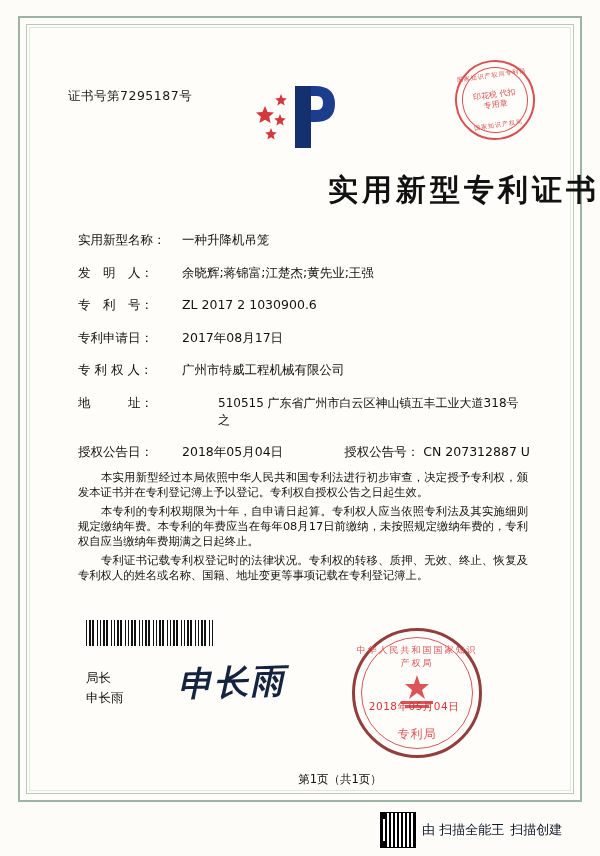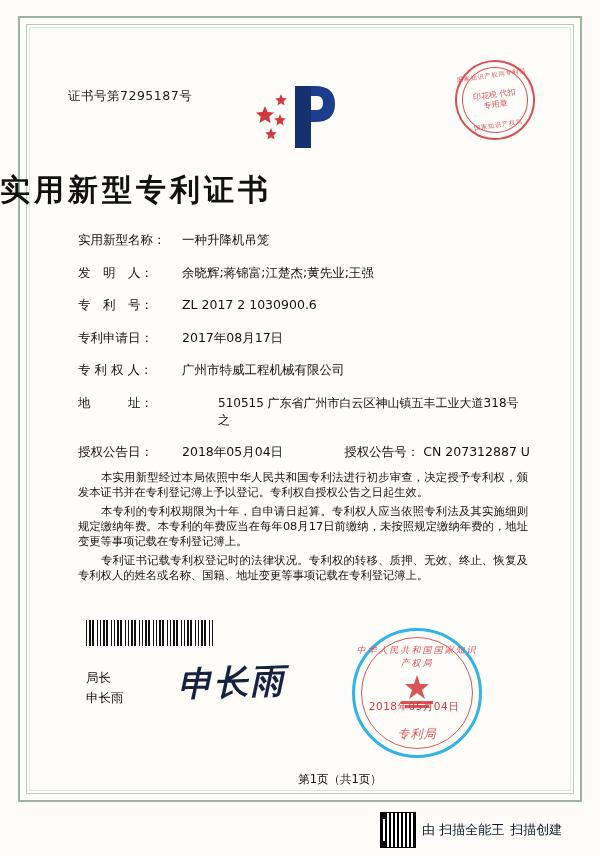--- a/index.html
+++ b/index.html
@@ -61,21 +61,21 @@
   }
 
   
   .logo{
     position:absolute;left:255px;top:80px;width:92px;height:72px;
   }
   .logo svg{display:block;}
 
   
   .doc-title{
-    position:absolute;left:0;top:170px;width:600px;text-align:left;
+    position:absolute;left:0;top:170px;width:600px;text-align:right;
     font-size:30px;font-weight:bold;color:#111;letter-spacing:4px;
     font-family:"DejaVu Sans","Liberation Sans",sans-serif;
   }
 
   
   .fields{
     position:absolute;left:78px;top:232px;width:452px;
   }
   .field-row{
     display:flex;align-items:flex-start;
@@ -121,21 +121,21 @@
     position:absolute;left:178px;top:660px;
     font-size:34px;color:#15233f;
     font-family:"DejaVu Serif","Liberation Serif",serif;
     font-style:italic;font-weight:bold;letter-spacing:2px;
     transform:rotate(-2deg);
   }
 
   
   .seal-main{
     position:absolute;left:352px;top:628px;width:124px;height:124px;
-    border-radius:50%;border:3px solid #0ea5e9;opacity:.85;font-style:italic;
+    border-radius:50%;border:3px solid #7f1d1d;opacity:.85;
   }
   .seal-main .inner-ring{
     position:absolute;left:6px;top:6px;right:6px;bottom:6px;
     border:1px solid #d4373c;border-radius:50%;
   }
   .seal-main .arc{
     position:absolute;left:0;width:100%;text-align:center;color:#d4373c;
     font-size:9px;letter-spacing:2px;
   }
   .seal-main .arc-t{top:13px;}
@@ -244,21 +244,21 @@
       <div class="inline-right">
         <span>授权公告号：</span>
         <span>CN 207312887 U</span>
       </div>
     </div>
 
   </div>
 
   <div class="paras">
     <p>本实用新型经过本局依照中华人民共和国专利法进行初步审查，决定授予专利权，颁发本证书并在专利登记簿上予以登记。专利权自授权公告之日起生效。</p>
-    <p>本专利的专利权期限为十年，自申请日起算。专利权人应当依照专利法及其实施细则规定缴纳年费。本专利的年费应当在每年08月17日前缴纳，未按照规定缴纳年费的，地址变更等事项记载在专利登记簿上。</p>
+    <p>本专利的专利权期限为十年，自申请日起算。专利权人应当依照专利法及其实施细则规定缴纳年费。本专利的年费应当在每年08月17日前缴纳，未按照规定缴纳年费的，专利权自应当缴纳年费期满之日起终止。</p>
     <p>专利证书记载专利权登记时的法律状况。专利权的转移、质押、无效、终止、恢复及专利权人的姓名或名称、国籍、地址变更等事项记载在专利登记簿上。</p>
   </div>
 
   <div class="barcode"></div>
 
   <div class="sig-label">
     <div>局长</div>
     <div>申长雨</div>
   </div>
   <div class="sig-script">申长雨</div>

